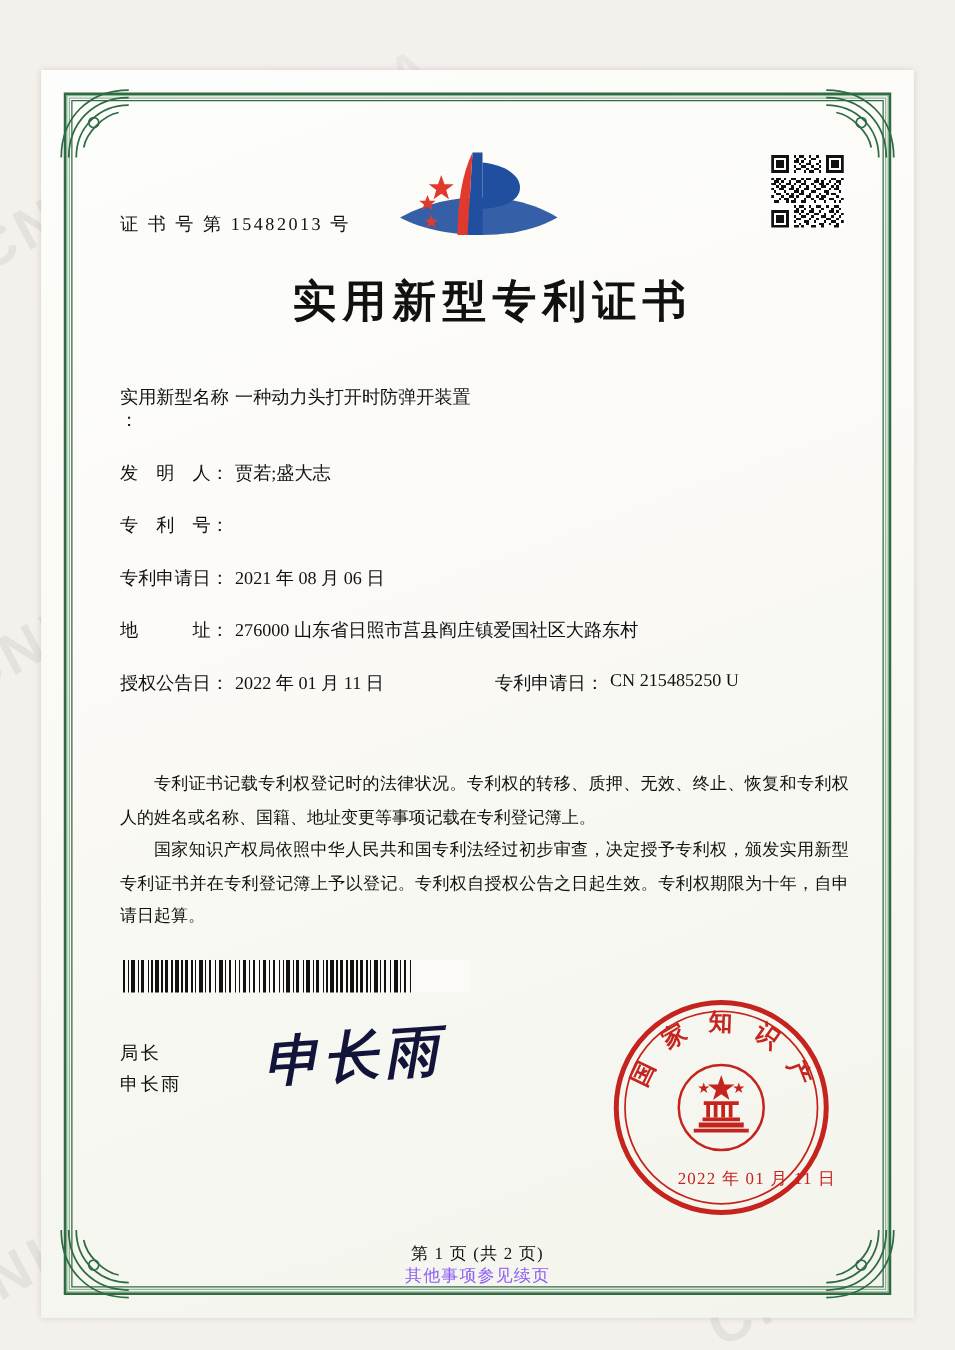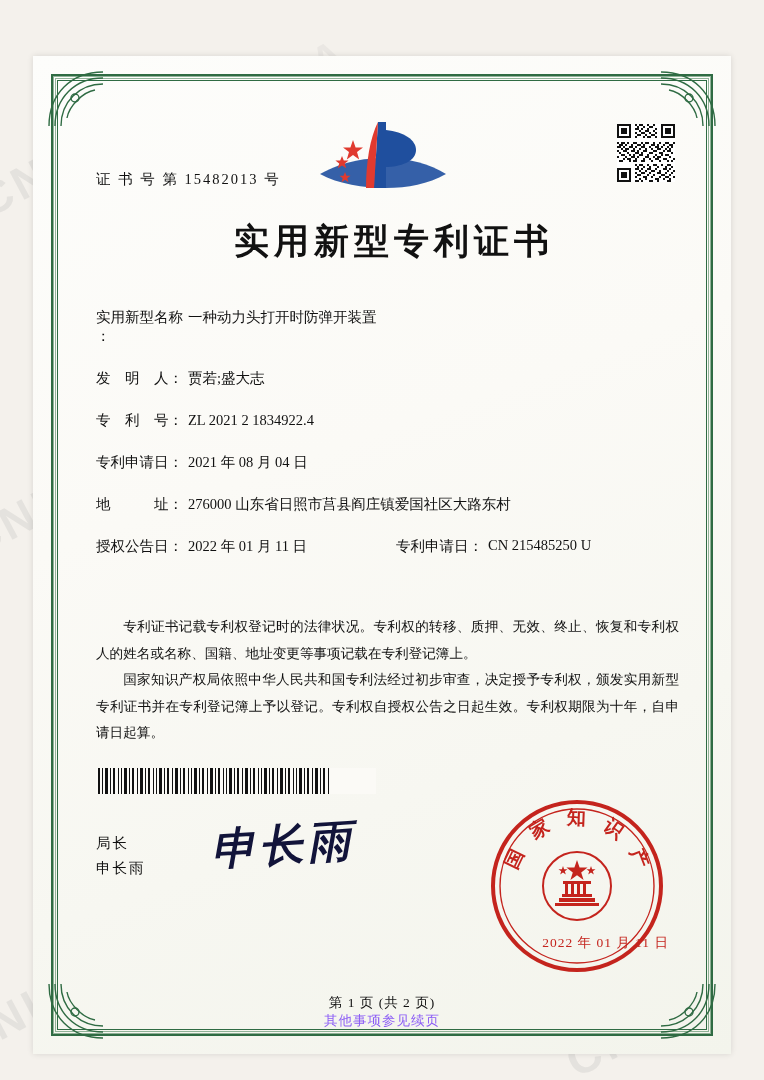--- a/index.html
+++ b/index.html
@@ -397,26 +397,25 @@
         <div class="f-value">一种动力头打开时防弹开装置</div>
       </div>
 
       <div class="field-row">
         <div class="f-label"><span>发　明　人</span><span class="f-colon">：</span></div>
         <div class="f-value">贾若;盛大志</div>
       </div>
 
       <div class="field-row">
         <div class="f-label"><span>专　利　号</span><span class="f-colon">：</span></div>
-        <div class="f-value">ZL 2021 2 1834922.4</div>
       </div>
 
       <div class="field-row">
         <div class="f-label"><span>专利申请日</span><span class="f-colon">：</span></div>
-        <div class="f-value">2021 年 08 月 04 日</div>
+        <div class="f-value">2021 年 08 月 06 日</div>
       </div>
 
 
       <div class="field-row">
         <div class="f-label"><span>地　　　址</span><span class="f-colon">：</span></div>
         <div class="f-value">276000  山东省日照市莒县阎庄镇爱国社区大路东村</div>
       </div>
 
       <div class="field-row inline-2">
         <div class="half">

